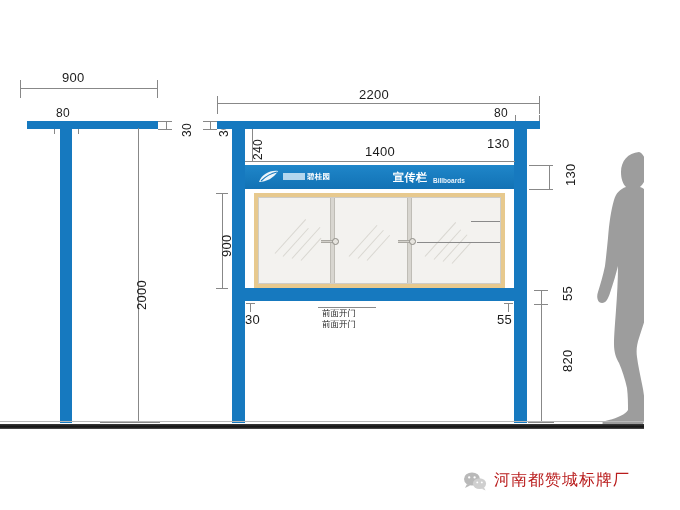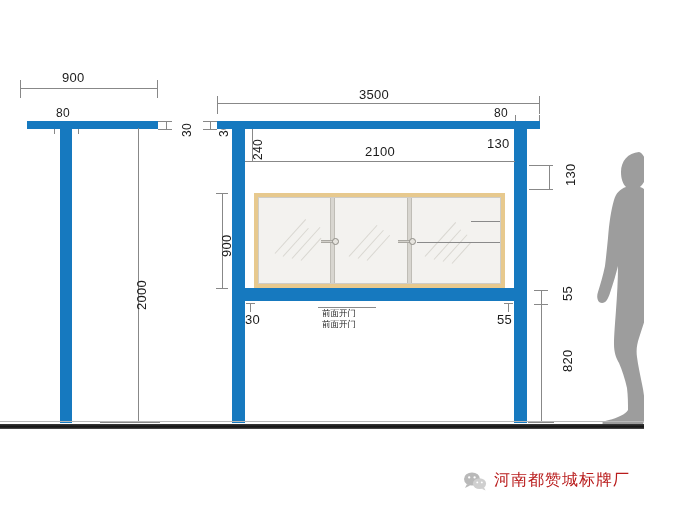--- a/index.html
+++ b/index.html
@@ -165,21 +165,21 @@
     <div class="dimline" style="left:138px; top:128px; width:1px; height:295px;"></div>
     <div class="dimtxt vert" style="left:134px; top:310px;">2000</div>
     <div class="dimline" style="left:100px; top:422px; width:60px; height:1px;"></div>
   </div>
 
   <div id="billboard">
 
     <div class="dimline" style="left:217px; top:103px; width:323px; height:1px;"></div>
     <div class="dimline" style="left:217px; top:96px; width:1px; height:18px;"></div>
     <div class="dimline" style="left:539px; top:96px; width:1px; height:18px;"></div>
-    <div class="dimtxt" style="left:359px; top:87px;">3500</div>
+    <div class="dimtxt" style="left:359px; top:87px;">2200</div>
 
     <div class="dimline" style="left:515px; top:122px; width:25px; height:1px;"></div>
     <div class="dimline" style="left:515px; top:115px; width:1px; height:11px;"></div>
     <div class="dimline" style="left:539px; top:115px; width:1px; height:11px;"></div>
     <div class="dimtxt" style="left:494px; top:106px; font-size:12px;">80</div>
 
     <div class="dimline" style="left:203px; top:121px; width:14px; height:1px;"></div>
     <div class="dimline" style="left:203px; top:129px; width:14px; height:1px;"></div>
     <div class="dimline" style="left:210px; top:121px; width:1px; height:9px;"></div>
     <div class="dimtxt vert" style="left:217px; top:137px; font-size:12px;">30</div>
@@ -187,24 +187,36 @@
     <div class="blue" style="left:217px; top:121px; width:323px; height:8px;"></div>
 
     <div class="blue" style="left:232px; top:127px; width:13px; height:296px;"></div>
 
     <div class="blue" style="left:514px; top:127px; width:13px; height:296px;"></div>
 
     <div class="dimline" style="left:252px; top:129px; width:1px; height:33px;"></div>
     <div class="dimtxt vert" style="left:251px; top:160px; font-size:12px;">240</div>
     <div class="dimline" style="left:245px; top:161px; width:270px; height:1px;"></div>
 
-    <div class="dimtxt" style="left:365px; top:144px;">2100</div>
+    <div class="dimtxt" style="left:365px; top:144px;">1400</div>
 
     <div class="dimtxt" style="left:487px; top:136px;">130</div>
 
+    <div class="banner" style="left:245px; top:165px; width:269px; height:24px;">
+
+      <svg style="position:absolute; left:12px; top:5px;" width="24" height="14" viewBox="0 0 24 14">
+        <path d="M2 12 C5 4, 13 0, 21 1 C17 8, 9 12, 2 12 Z" fill="#ffffff" opacity="0.92"></path>
+        <path d="M4 11 C9 6, 15 3, 20 2" stroke="#1679bf" stroke-width="1.1" fill="none"></path>
+      </svg>
+      <div style="position:absolute; left:38px; top:8px; width:22px; height:7px; background:#cfe6f6; opacity:0.85;"></div>
+      <div class="logo-text" style="left:62px; top:8px;">碧桂园</div>
+
+      <div class="banner-title" style="left:148px; top:7px;">宣传栏</div>
+      <div class="banner-sub" style="left:188px; top:12px;">Billboards</div>
+    </div>
 
     <div class="glass-outer" style="left:254px; top:193px; width:251px; height:95px;"></div>
     <div class="glass-inner" style="left:258px; top:197px; width:243px; height:87px;">
 
       <div class="reflection" style="left:16px; top:55px; width:46px; transform:rotate(-48deg);"></div>
       <div class="reflection" style="left:24px; top:58px; width:38px; transform:rotate(-48deg);"></div>
       <div class="reflection" style="left:33px; top:60px; width:42px; transform:rotate(-48deg);"></div>
       <div class="reflection" style="left:42px; top:62px; width:30px; transform:rotate(-48deg);"></div>
 
       <div class="reflection" style="left:90px; top:58px; width:42px; transform:rotate(-48deg);"></div>

